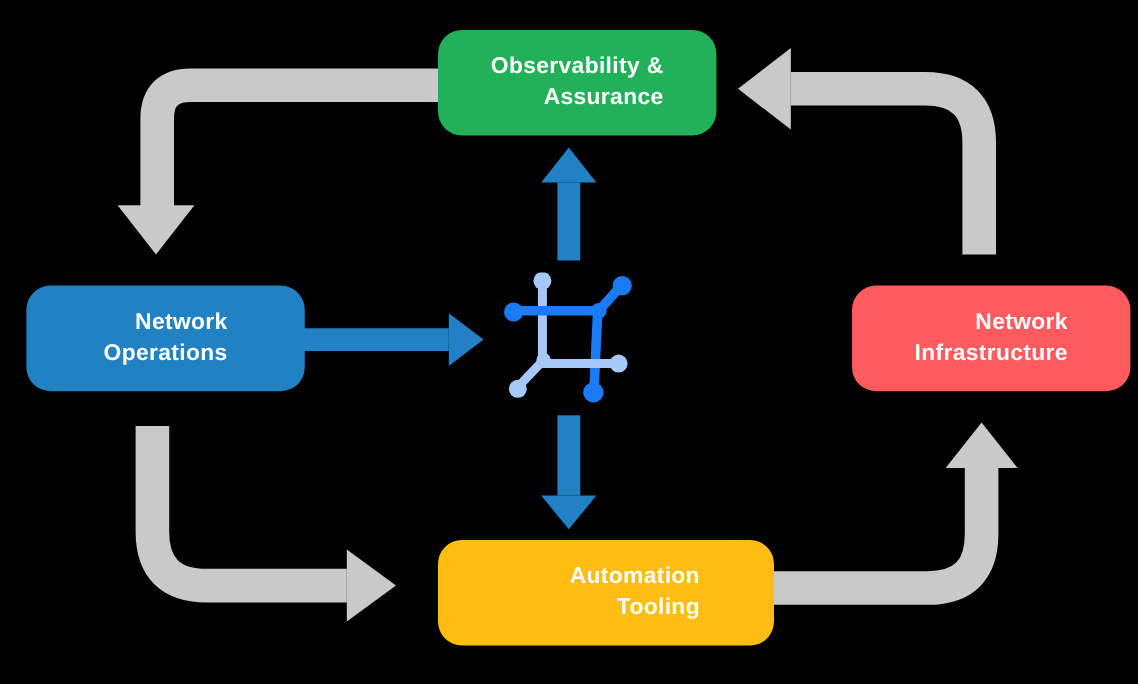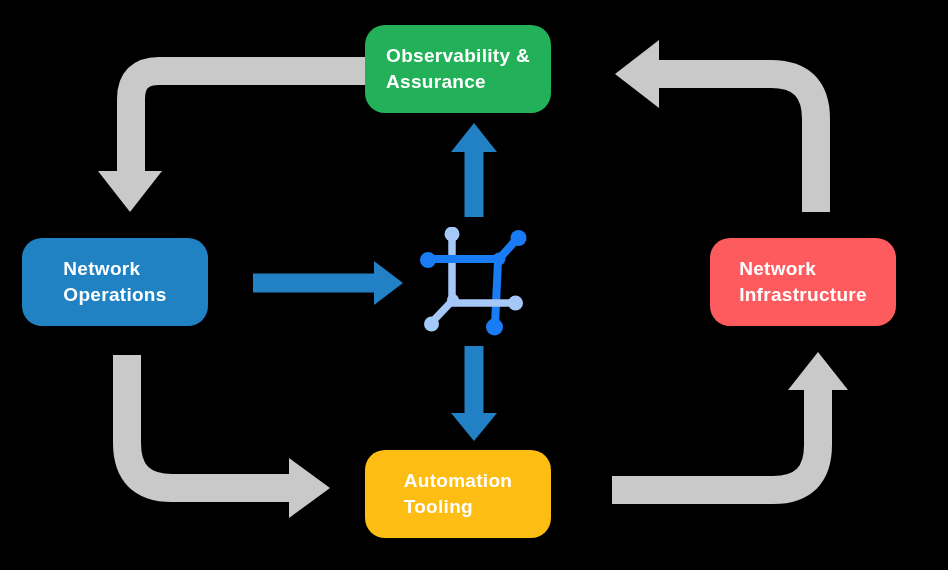--- a/index.html
+++ b/index.html
@@ -11,37 +11,37 @@
   }
   .canvas {
     position: relative;
     width: 948px; height: 570px;
   }
   .arrow-layer, .icon-layer {
     position: absolute; left: 0; top: 0;
   }
   .node {
     position: absolute;
-    width: 186px; height: 88px;
+    width: 232px; height: 88px;
     border-radius: 20px;
     display: flex; align-items: center; justify-content: center;
-    text-align: left;
+    text-align: right;
   }
   .node .label {
     color: #ffffff;
     font-size: 19px;
     font-weight: bold;
     letter-spacing: 0.3px;
     line-height: 1.38;
     white-space: pre-line;
   }
   .node-observability   { left: 365px; top: 25px;  }
   .node-operations      { left: 22px;  top: 238px; }
   .node-infrastructure  { left: 710px; top: 238px; }
-  .node-automation      { left: 365px; top: 450px; }
+  .node-automation      { left: 365px; top: 450px; padding-left: 48px; }
   .icon-layer { left: 420px; top: 227px; }
 </style>
 </head>
 <body>
 
 <div class="canvas">
 
   <svg class="arrow-layer" width="948" height="570" viewBox="0 0 948 570">
 
     <g>

